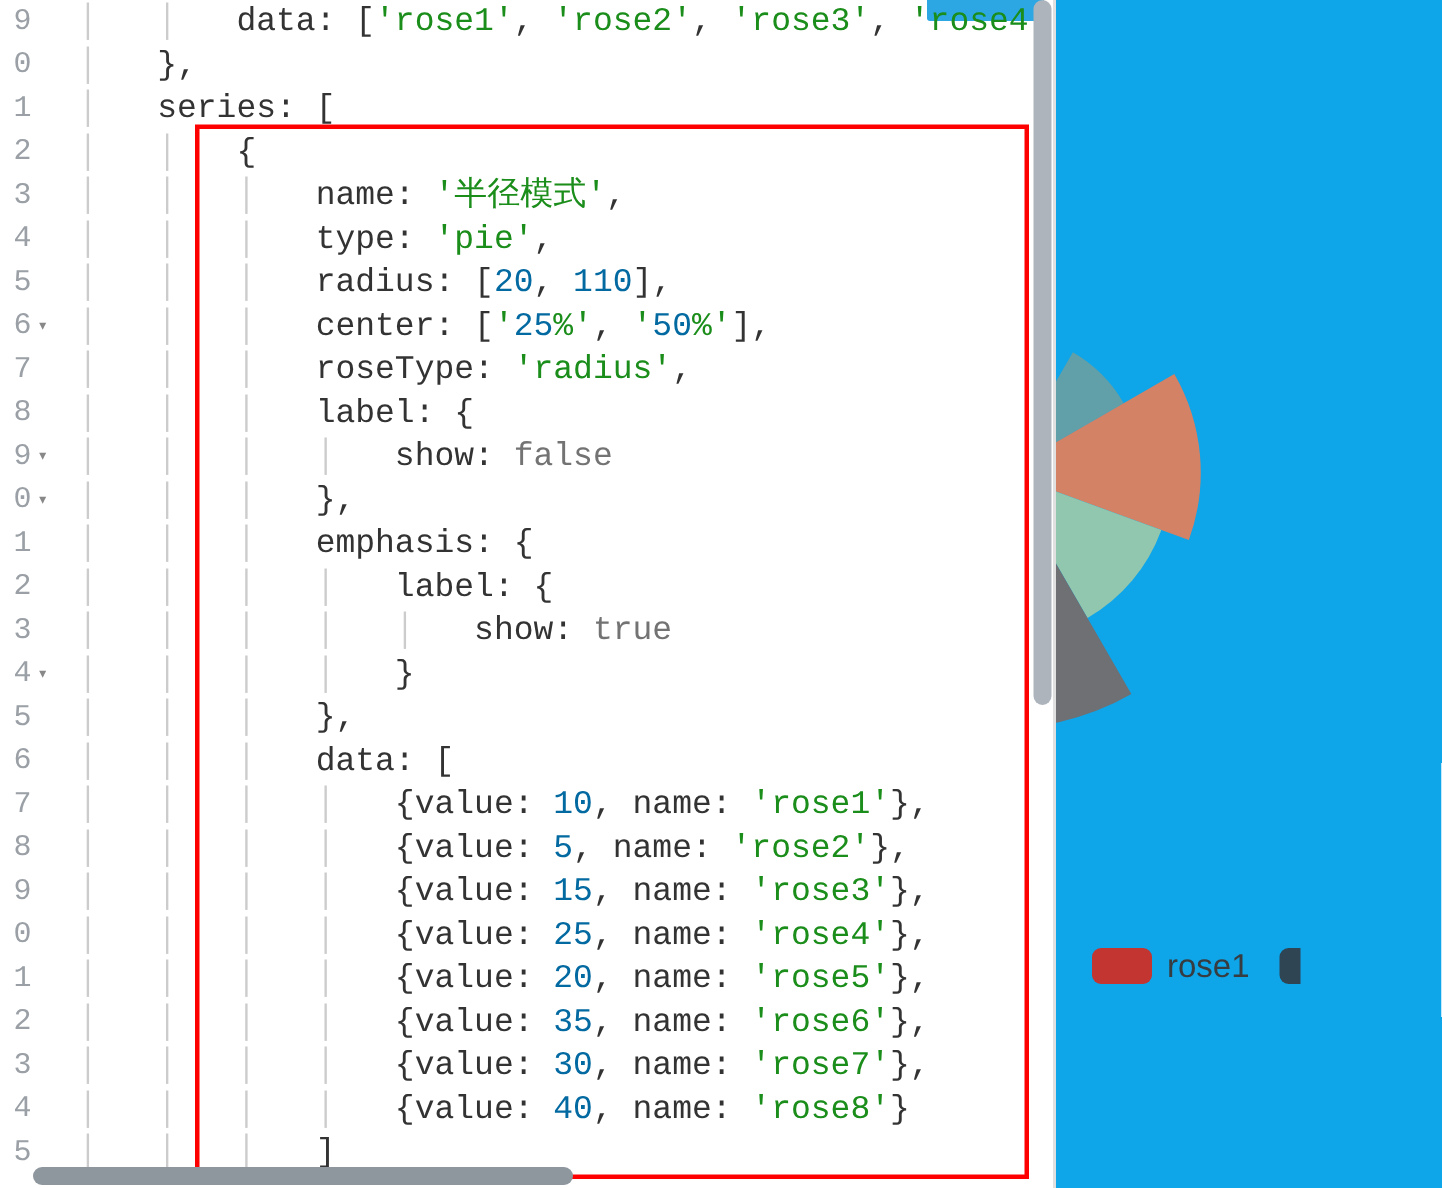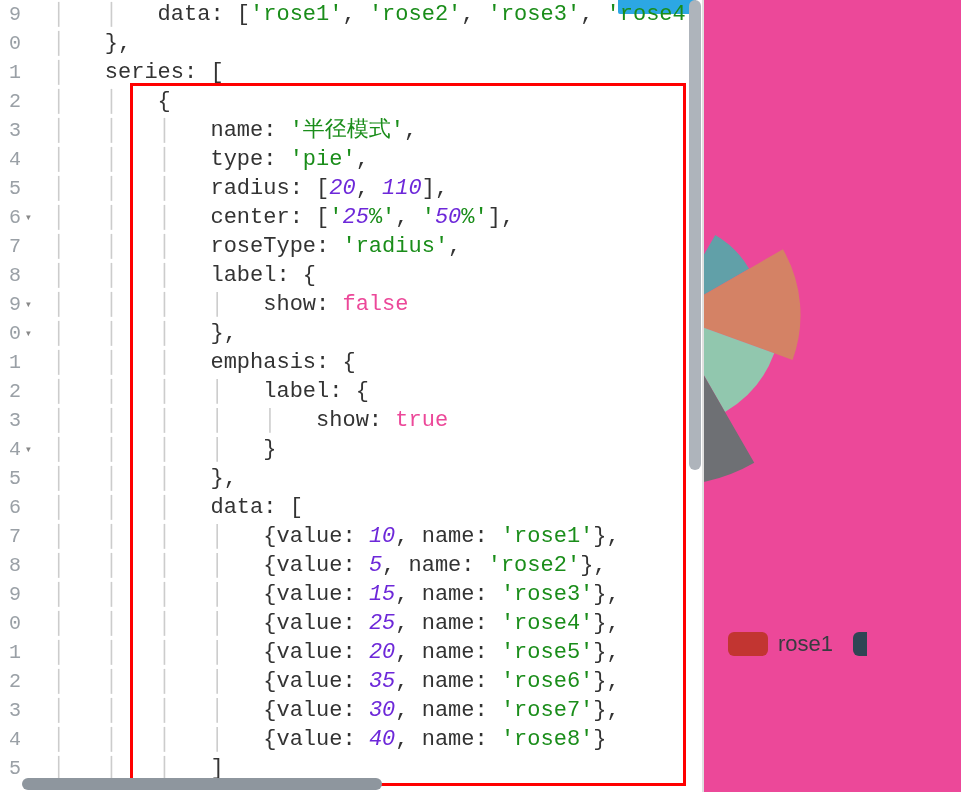--- a/index.html
+++ b/index.html
@@ -63,22 +63,22 @@
     flex: 1;
     line-height: 29px;
     font-size: 22px;
     white-space: pre;
     padding-left: 28px;
     color: #333;
     position: relative;
   }
   .code .row { height: 29px; }
   .str { color: #1a8d1a; text-align: right; }         
-  .num { color: #6d28d9; font-style: italic; }         
-  .bool{ color: #ec4899; }
+  .num { color: #0369a1; }         
+  .bool{ color: #737373; }
   
   .highlight-box {
     position: absolute;
     border: 3px solid #ff0000;
     pointer-events: none;
   }
   .run-tab {
     position: absolute;
     top: -4px;
     right: 6px;
@@ -120,21 +120,21 @@
     width: 100%;
     height: 12px;
     background: #8e969e;
     border-radius: 6px;
   }
 
   
   .preview-panel {
     flex: 1;
     position: relative;
-    background: #ec4899;
+    background: #0ea5e9;
     overflow: hidden;
     text-align: right;
   }
   .chart-area {
     position: absolute;
     inset: 0;
   }
   .legend {
     position: absolute;
     left: 24px;

